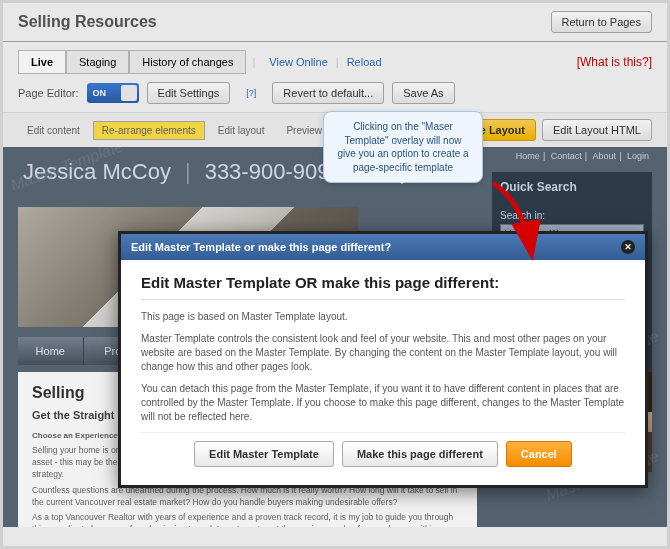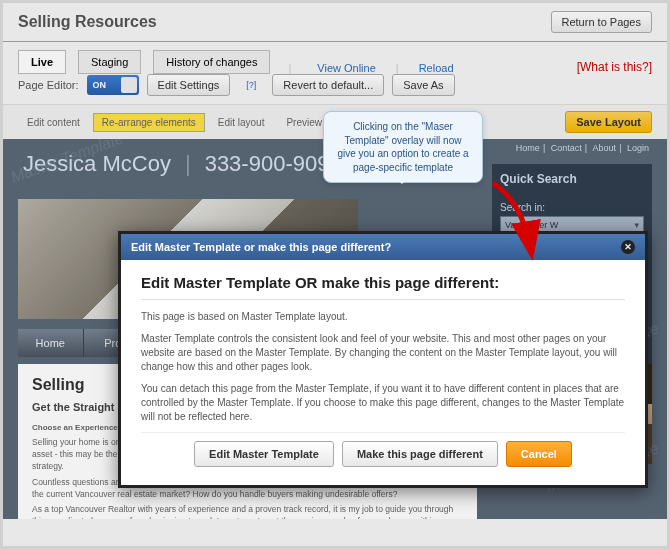--- a/index.html
+++ b/index.html
@@ -3,21 +3,21 @@
 <meta charset="utf-8">
 <style>
 *{box-sizing:border-box;margin:0;padding:0;font-family:Arial,Helvetica,sans-serif}
 body{background:#f5f5f5;width:670px;height:549px;overflow:hidden;position:relative;border:3px solid #d0d0d0}
 .top-bar{display:flex;justify-content:space-between;align-items:center;padding:8px 15px;border-bottom:1px solid #a3a3a3}
 .top-title{font-size:16px;font-weight:bold;color:#555}
 .btn{display:inline-block;padding:4px 10px;font-size:11px;border:1px solid #aaa;background:linear-gradient(#fff,#e8e8e8);border-radius:3px;color:#333;cursor:pointer}
 .btn-yellow{background:linear-gradient(#ffd257,#f5b800);border:1px solid #d69e00;font-weight:bold}
 .btn-orange{background:linear-gradient(#ffb13b,#f58c00);border:1px solid #d67700;color:#fff;font-weight:bold;padding:6px 28px}
 .editor-bar{padding:8px 15px;font-size:11px}
-.tab-row{display:flex;align-items:flex-end;gap:12px;margin-bottom:0}
+.tab-row{display:flex;align-items:center;gap:0;margin-bottom:8px}
 .tab{padding:5px 12px;border:1px solid #bbb;background:#eee;font-size:11px;cursor:pointer}
 .tab.active{background:#fff;font-weight:bold}
 .link-blue{color:#2a6bb8;font-size:11px;cursor:pointer;padding:0 8px}
 .red-text{color:#c00;font-size:12px;margin-left:auto}
 .editor-row{display:flex;align-items:center;gap:8px;font-size:11px;color:#555}
 .toggle-on{display:inline-block;width:52px;height:20px;background:linear-gradient(#3b7dd8,#2a5fa8);border-radius:3px;color:#fff;font-size:9px;font-weight:bold;line-height:20px;padding-left:6px;position:relative}
 .toggle-on::after{content:'';position:absolute;right:2px;top:2px;width:16px;height:16px;background:#eee;border-radius:2px}
 .sub-tabs{display:flex;align-items:center;padding:6px 15px;gap:4px;background:#f0f0f0;border-top:1px solid #ddd}
 .sub-tab{padding:3px 8px;font-size:10px;border:1px solid transparent;color:#666;cursor:pointer}
 .sub-tab.active{border:1px solid #aaa;background:#fde047}
@@ -83,20 +83,21 @@
   </div>
 </div>
 
 <div class="sub-tabs">
   <span class="sub-tab">Edit content</span>
   <span class="sub-tab active">Re-arrange elements</span>
   <span class="sub-tab">Edit layout</span>
   <span class="sub-tab">Preview</span>
   <div class="right-group">
     <span class="btn btn-yellow">Save Layout</span>
+    <span class="btn">Edit Layout HTML</span>
   </div>
 </div>
 
 <div class="site-preview">
   <div class="utility-links">
     <span>Home</span>|
     <span>Contact</span>|
     <span>About</span>|
     <span>Login</span>
   </div>

